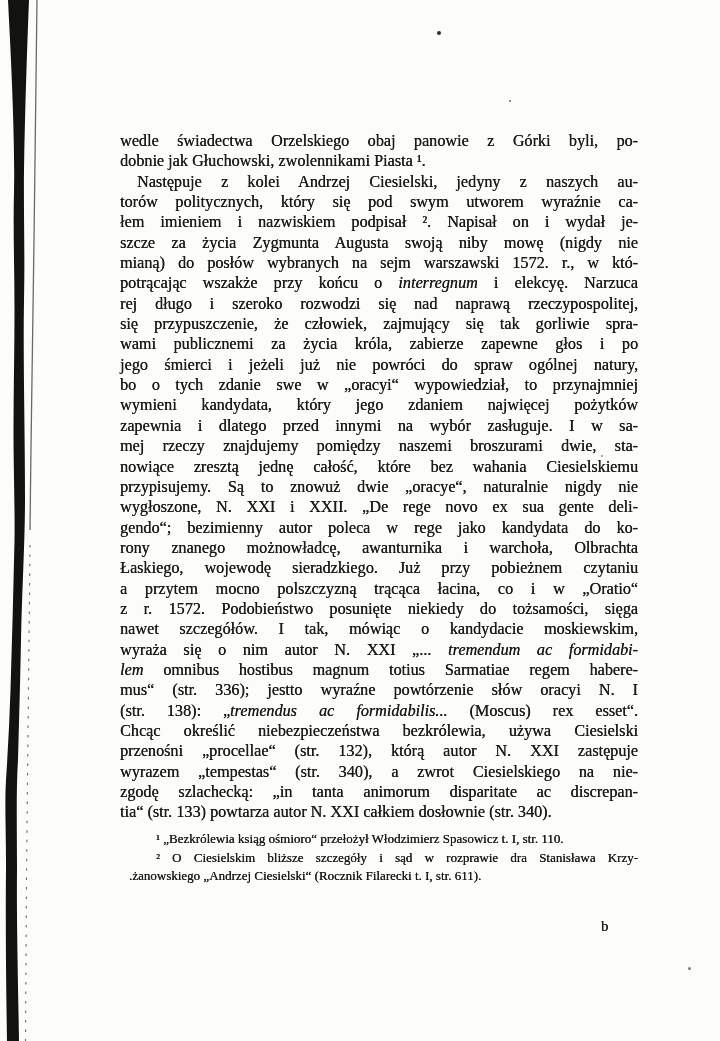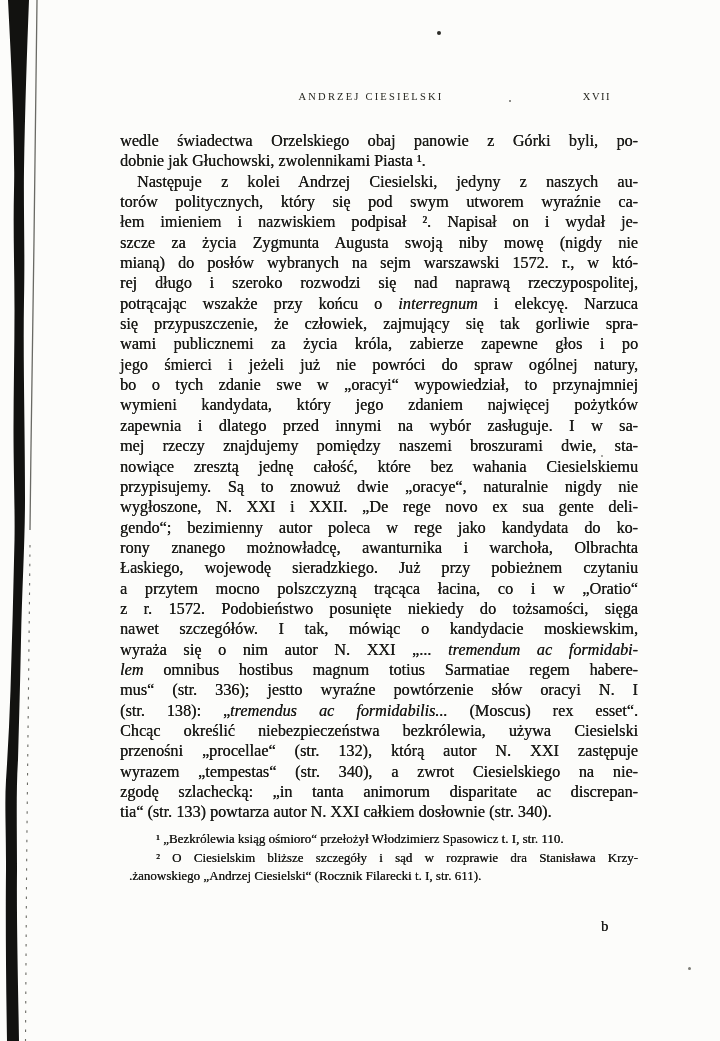--- a/index.html
+++ b/index.html
@@ -63,35 +63,31 @@
       C8,750 9.5,720 10.5,690
       C12,640 13.5,590 14.5,540
       C15,510 13.5,470 13.5,430
       C13.5,390 14.5,350 14.5,310
       C14.5,270 13,230 14,190
       C15,150 12,80 10,40 Z"></path>
     <path d="M37,0 C36,80 35,160 34,240 C33,320 31,430 30,530" stroke="#50504a" stroke-width="1.3" fill="none" opacity="0.85"></path>
     <path d="M30,545 C29,650 27.5,770 26.5,880 L25.5,1041" stroke="#6b6b65" stroke-width="1.1" fill="none" stroke-dasharray="2.5,7"></path>
   </svg>
 
-  <div class="running-header">
-    <div class="running-title">ANDRZEJ CIESIELSKI</div>
-    <div class="page-number">XVII</div>
-  </div>
 
   <div class="body-text">
       <div class="line"><span>wedle świadectwa Orzelskiego obaj panowie z Górki byli, po-</span></div>
       <div class="line natural"><span>dobnie jak Głuchowski, zwolennikami Piasta ¹.</span></div>
       <div class="line indent"><span>Następuje z kolei Andrzej Ciesielski, jedyny z naszych au-</span></div>
       <div class="line"><span>torów politycznych, który się pod swym utworem wyraźnie ca-</span></div>
       <div class="line"><span>łem imieniem i nazwiskiem podpisał ².  Napisał on i wydał je-</span></div>
       <div class="line"><span>szcze za życia Zygmunta Augusta swoją niby mowę (nigdy nie</span></div>
       <div class="line"><span>mianą) do posłów wybranych na sejm warszawski 1572. r., w któ-</span></div>
+      <div class="line"><span>potrącając wszakże przy końcu o </span><span class="it">interregnum</span><span> i elekcyę. Narzuca</span></div>
       <div class="line"><span>rej długo i szeroko rozwodzi się nad naprawą rzeczypospolitej,</span></div>
-      <div class="line"><span>potrącając wszakże przy końcu o </span><span class="it">interregnum</span><span> i elekcyę. Narzuca</span></div>
       <div class="line"><span>się przypuszczenie, że człowiek, zajmujący się tak gorliwie spra-</span></div>
       <div class="line"><span>wami publicznemi za życia króla, zabierze zapewne głos i po</span></div>
       <div class="line"><span>jego śmierci i jeżeli już nie powróci do spraw ogólnej natury,</span></div>
       <div class="line"><span>bo o tych zdanie swe w „oracyi“ wypowiedział, to przynajmniej</span></div>
       <div class="line"><span>wymieni kandydata, który jego zdaniem najwięcej pożytków</span></div>
       <div class="line"><span>zapewnia i dlatego przed innymi na wybór zasługuje. I w sa-</span></div>
       <div class="line"><span>mej rzeczy znajdujemy pomiędzy naszemi broszurami dwie, sta-</span></div>
       <div class="line"><span>nowiące zresztą jednę całość, które bez wahania Ciesielskiemu</span></div>
       <div class="line"><span>przypisujemy. Są to znowuż dwie „oracye“, naturalnie nigdy nie</span></div>
       <div class="line"><span>wygłoszone, N. XXI i XXII.  „De rege novo ex sua gente deli-</span></div>

